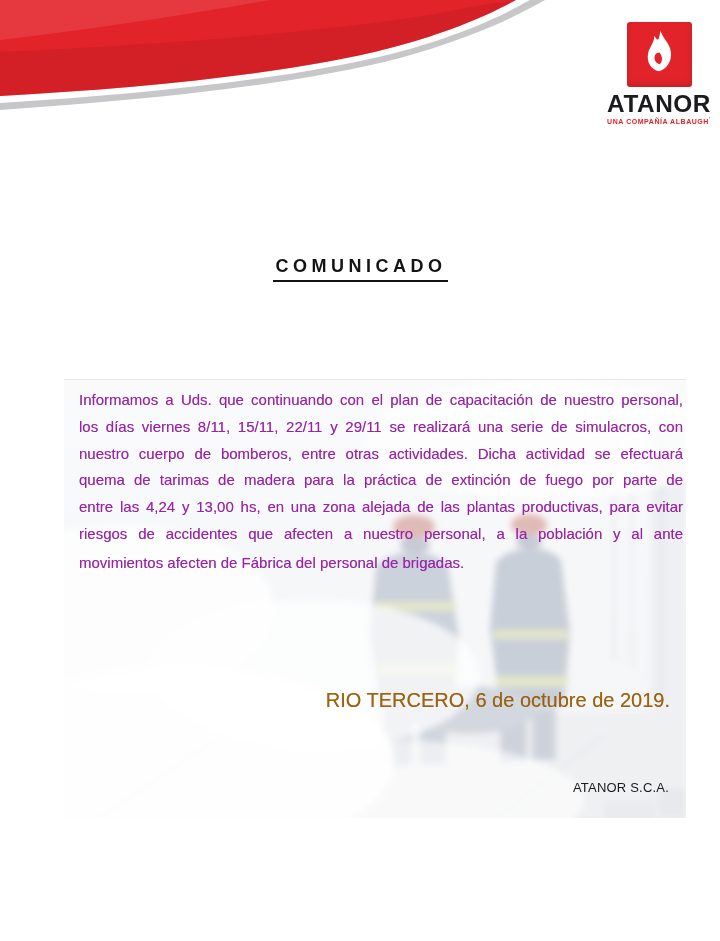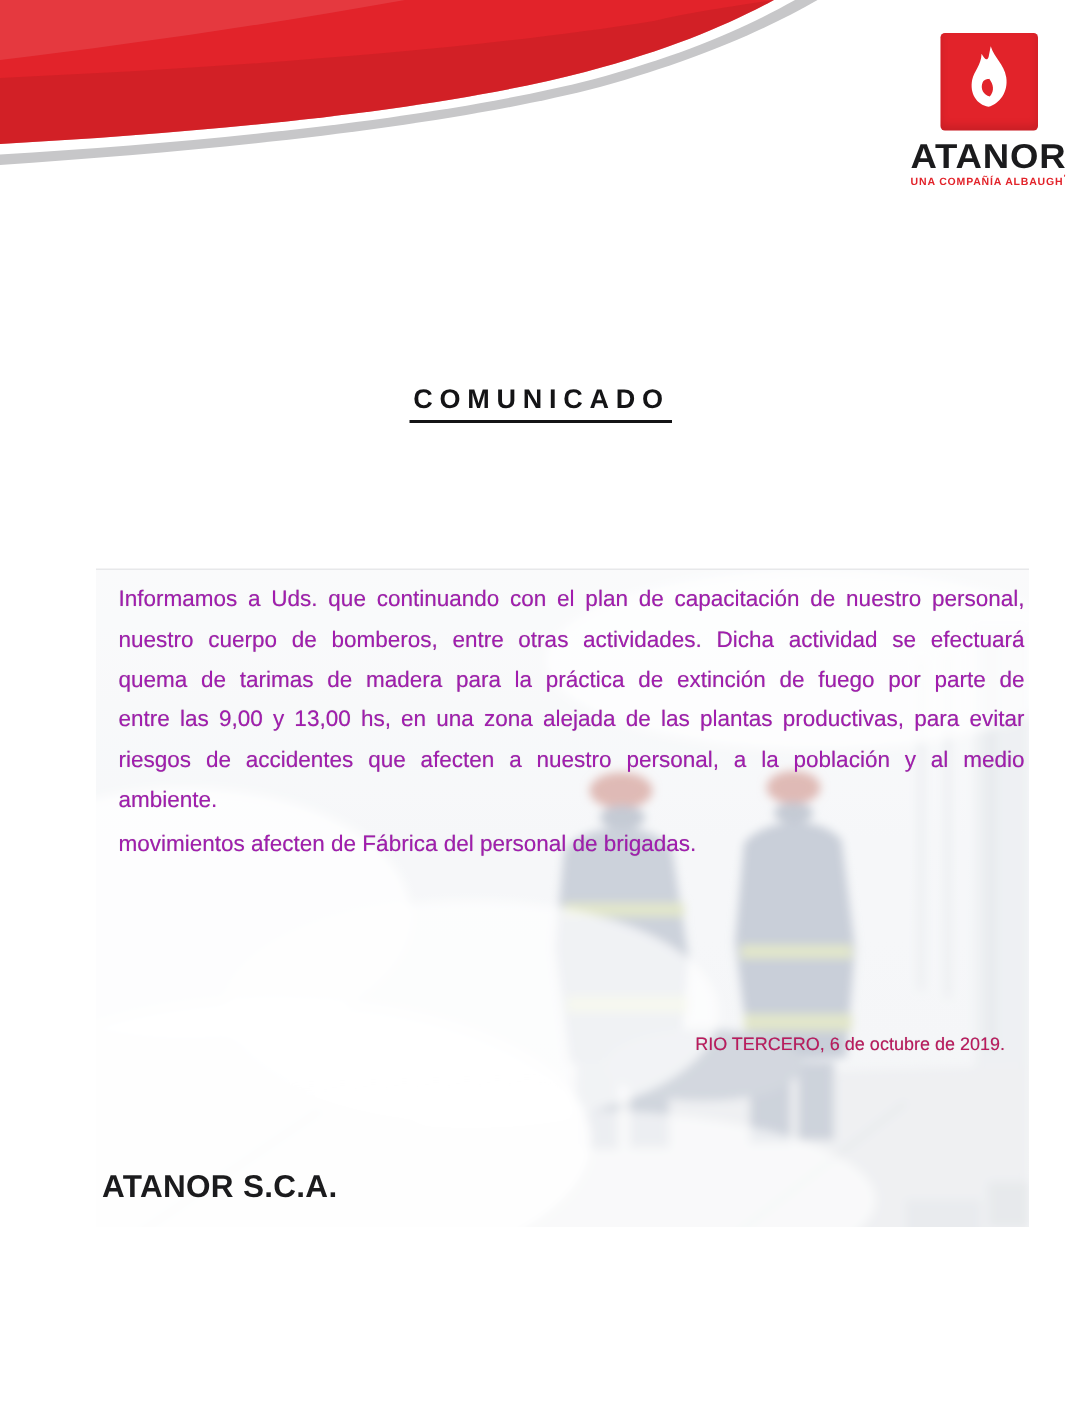--- a/index.html
+++ b/index.html
@@ -99,33 +99,33 @@
   }
   .jline::after { content: ""; display: inline-block; width: 100%; height: 0; }
   .plain { height: 26.8px; overflow: hidden; text-align: left; }
   .para2 { margin-top: 2px; }
   .indent { text-indent: 99px; }
 
   .dateline {
     position: absolute;
     left: 68px; top: 689px;
     width: 602px;
-    font-size: 12px;
-    color: #be185d;
+    font-size: 20px;
+    color: #a16207;
     text-align: right;
     text-shadow: 0 0 0.5px rgba(30,30,35,0.4);
   }
   .signature {
     position: absolute;
     left: 68px; top: 780px;
     width: 601px;
-    font-size: 21px;
-    font-weight: bold;
+    font-size: 13px;
+    font-weight: normal;
     color: #1b1b1d;
-    text-align: left;
+    text-align: right;
     letter-spacing: 0.2px;
   }
 </style>
 </head>
 <body>
 
 <div class="page">
 
   <div class="photo">
     <svg width="622" height="448" viewBox="0 0 622 448">
@@ -200,25 +200,25 @@
     </div>
   </div>
 
   <div class="title-wrap">
     <span class="title">COMUNICADO</span>
   </div>
 
   <div class="body-text">
     <div class="para1">
       <div class="jline">Informamos a Uds. que continuando con el plan de capacitación de nuestro personal,</div>
+      <div class="jline">los días viernes 8/11, 15/11, 22/11 y 29/11 se realizará una serie de simulacros, con</div>
       <div class="jline">nuestro cuerpo de bomberos, entre otras actividades. Dicha actividad se efectuará</div>
       <div class="jline">quema de tarimas de madera para la práctica de extinción de fuego por parte de</div>
-      <div class="jline">entre las 9,00 y 13,00 hs, en una zona alejada de las plantas productivas, para evitar</div>
-      <div class="jline">riesgos de accidentes que afecten a nuestro personal, a la población y al medio</div>
-      <div class="plain">ambiente.</div>
+      <div class="jline">entre las 4,24 y 13,00 hs, en una zona alejada de las plantas productivas, para evitar</div>
+      <div class="jline">riesgos de accidentes que afecten a nuestro personal, a la población y al ante</div>
     </div>
     <div class="para2">
       <div class="plain">movimientos afecten de Fábrica del personal de brigadas.</div>
     </div>
   </div>
 
   <div class="dateline">RIO TERCERO, 6 de octubre de 2019.</div>
 
   <div class="signature">ATANOR S.C.A.</div>
 

